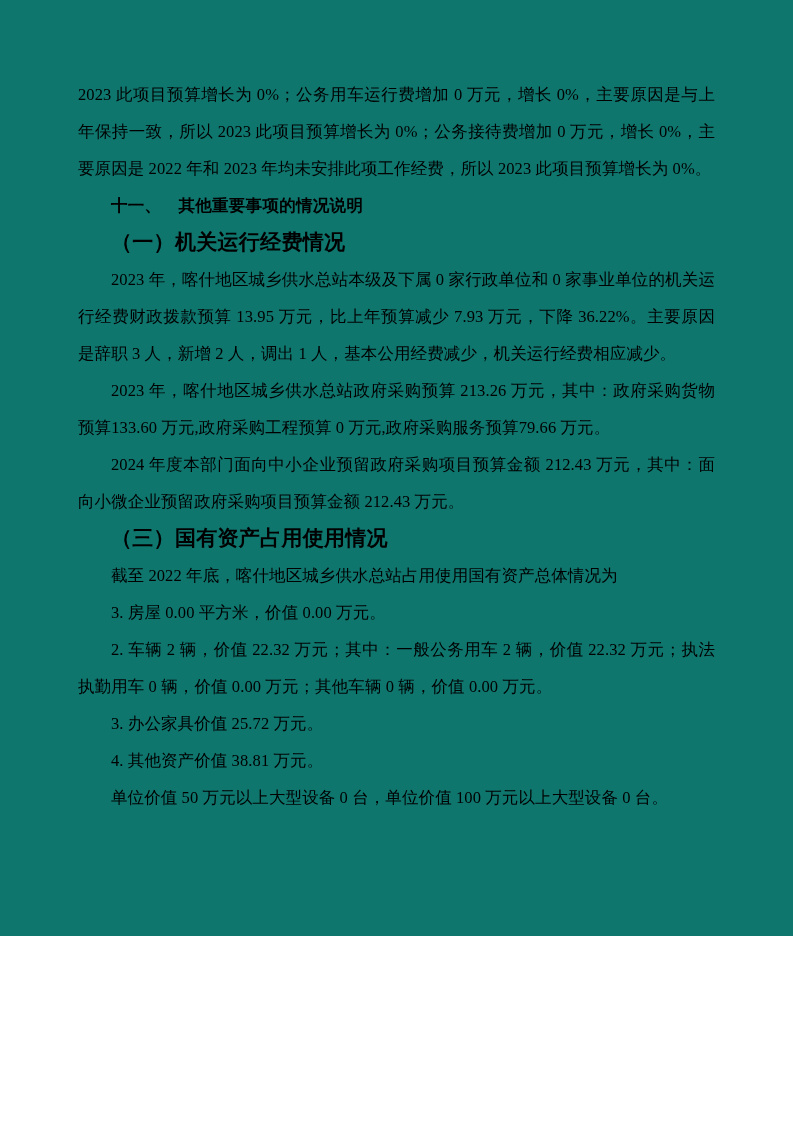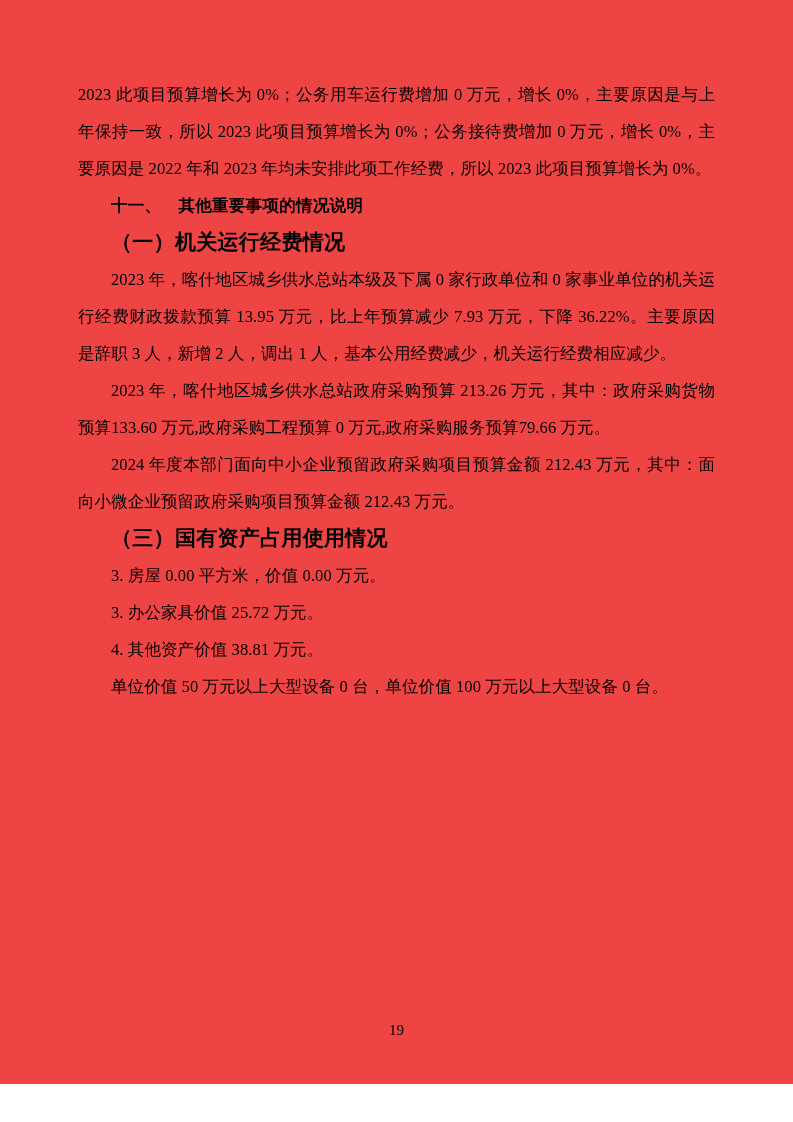--- a/index.html
+++ b/index.html
@@ -7,22 +7,22 @@
     padding: 0;
     background: #ffffff;
   }
   body {
     font-family: "Liberation Serif", "DejaVu Serif", serif;
     color: #000000;
   }
   .page {
     position: relative;
     width: 793px;
-    height: 1084px;
-    background: #ef4444;
+    height: 936px;
+    background: #0f766e;
     box-sizing: border-box;
     overflow: hidden;
   }
   .content {
     position: absolute;
     left: 78px;
     top: 76px;
     width: 637px;
   }
   p {
@@ -86,23 +86,25 @@
 
     <p class="body-text">2023 年，喀什地区城乡供水总站本级及下属 0 家行政单位和 0 家事业单位的机关运行经费财政拨款预算 13.95 万元，比上年预算减少 7.93 万元，下降 36.22%。主要原因是辞职 3 人，新增 2 人，调出 1 人，基本公用经费减少，机关运行经费相应减少。</p>
 
 
     <p class="body-text">2023 年，喀什地区城乡供水总站政府采购预算 213.26 万元，其中：政府采购货物预算133.60 万元,政府采购工程预算 0 万元,政府采购服务预算79.66 万元。</p>
 
     <p class="body-text">2024 年度本部门面向中小企业预留政府采购项目预算金额 212.43 万元，其中：面向小微企业预留政府采购项目预算金额 212.43 万元。</p>
 
     <p class="heading">（三）国有资产占用使用情况</p>
 
+    <p class="body-text">截至 2022 年底，喀什地区城乡供水总站占用使用国有资产总体情况为</p>
 
     <p class="list-item">3. 房屋 0.00 平方米，价值 0.00 万元。</p>
 
+    <p class="list-item">2. 车辆 2 辆，价值 22.32 万元；其中：一般公务用车 2 辆，价值 22.32 万元；执法执勤用车 0 辆，价值 0.00 万元；其他车辆 0 辆，价值 0.00 万元。</p>
 
     <p class="list-item">3. 办公家具价值 25.72 万元。</p>
 
     <p class="list-item">4. 其他资产价值 38.81 万元。</p>
 
     <p class="list-item">单位价值 50 万元以上大型设备 0 台，单位价值 100 万元以上大型设备 0 台。</p>
 
   </div>
 
   <div class="page-number">19</div>

